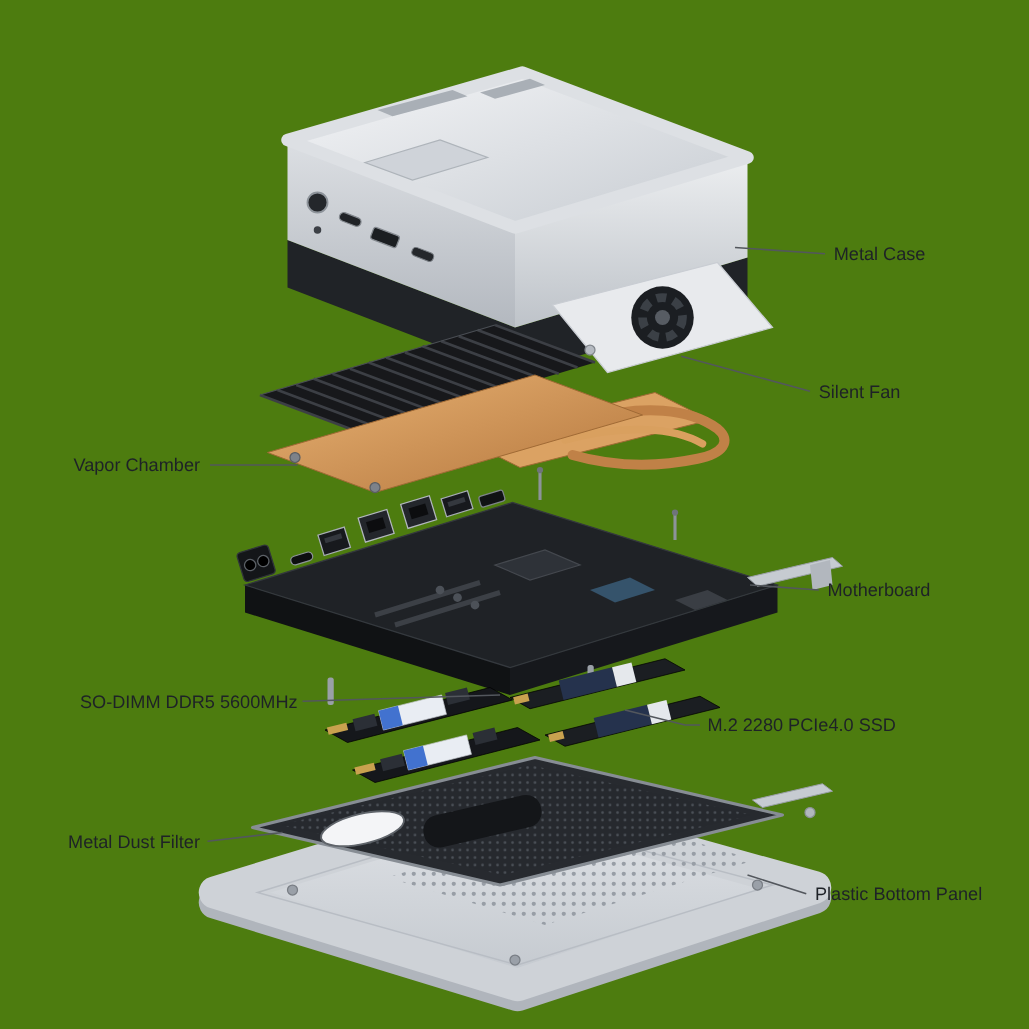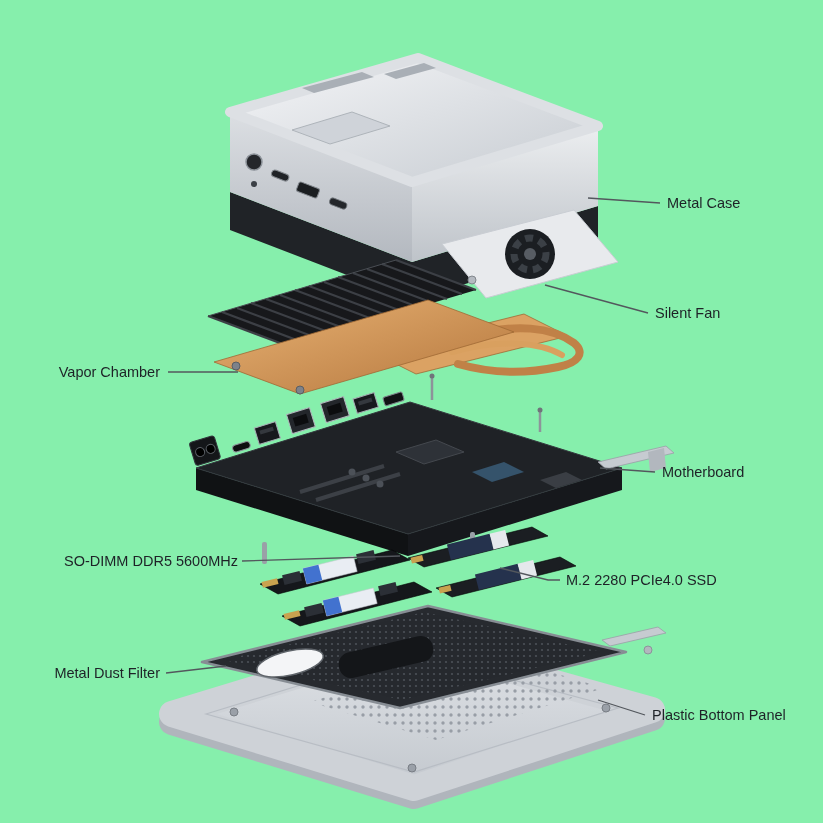--- a/index.html
+++ b/index.html
@@ -1,16 +1,16 @@
 <!DOCTYPE html>
 <html><head>
 <meta charset="utf-8">
 <style>
   html,body{margin:0;padding:0;background:#ffffff;}
-  .stage{position:relative;width:823px;height:823px;background:#86efac;overflow:hidden;
+  .stage{position:relative;width:823px;height:823px;background:#4d7c0f;overflow:hidden;
          font-family:"Liberation Sans",sans-serif;}
   .stage svg{position:absolute;left:0;top:0;}
   .leader{stroke:#53575d;stroke-width:1.3;fill:none;}
   .callout-label{font-family:"Liberation Sans",sans-serif;font-size:14.5px;fill:#1e2227;}
 </style>
 </head>
 <body>
 
 <div class="stage">
 <svg width="823" height="823" viewBox="0 0 823 823">

